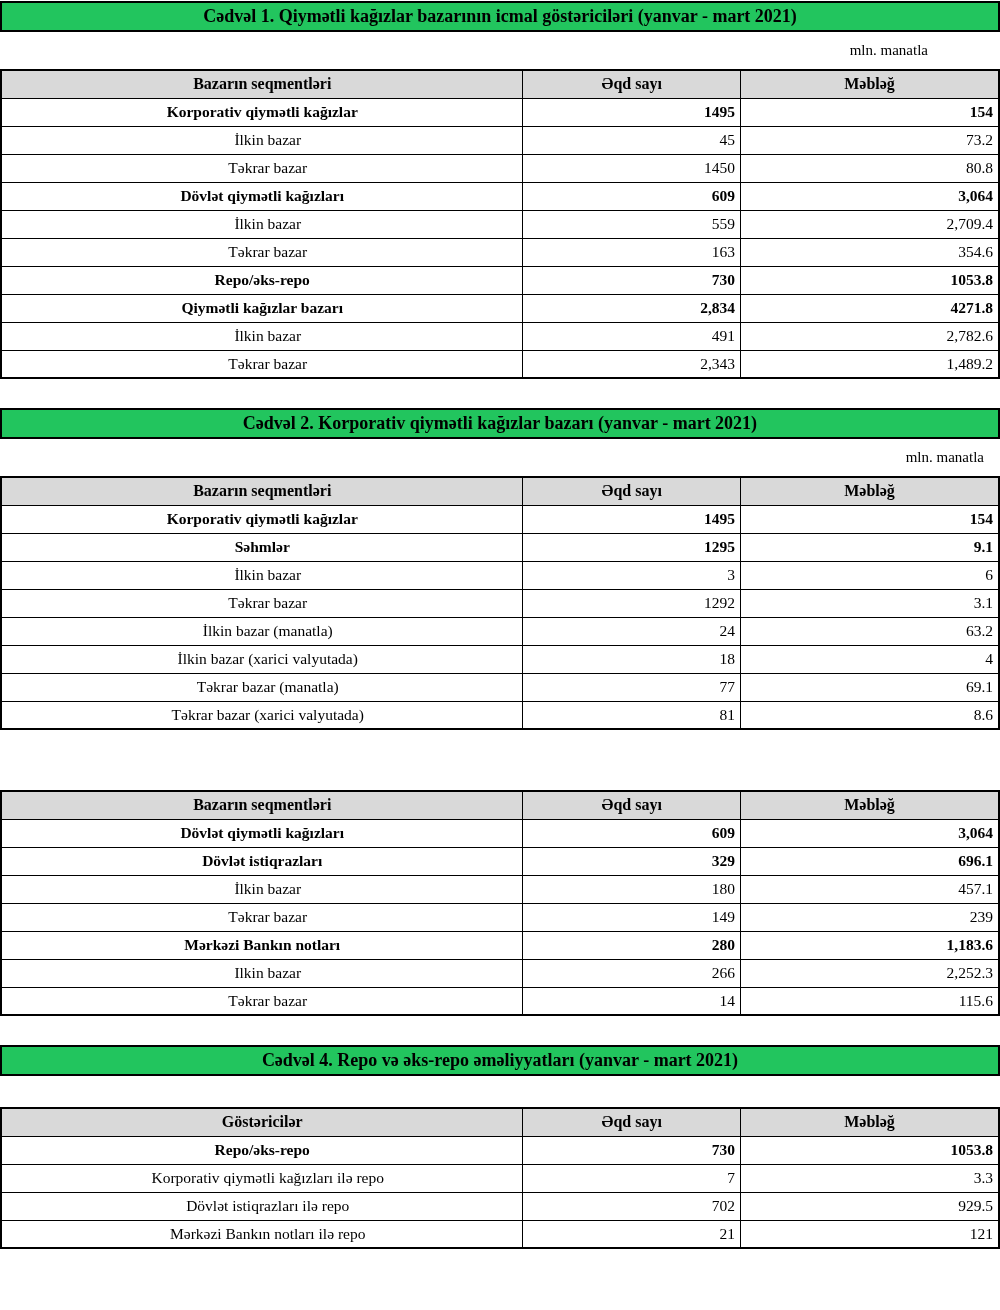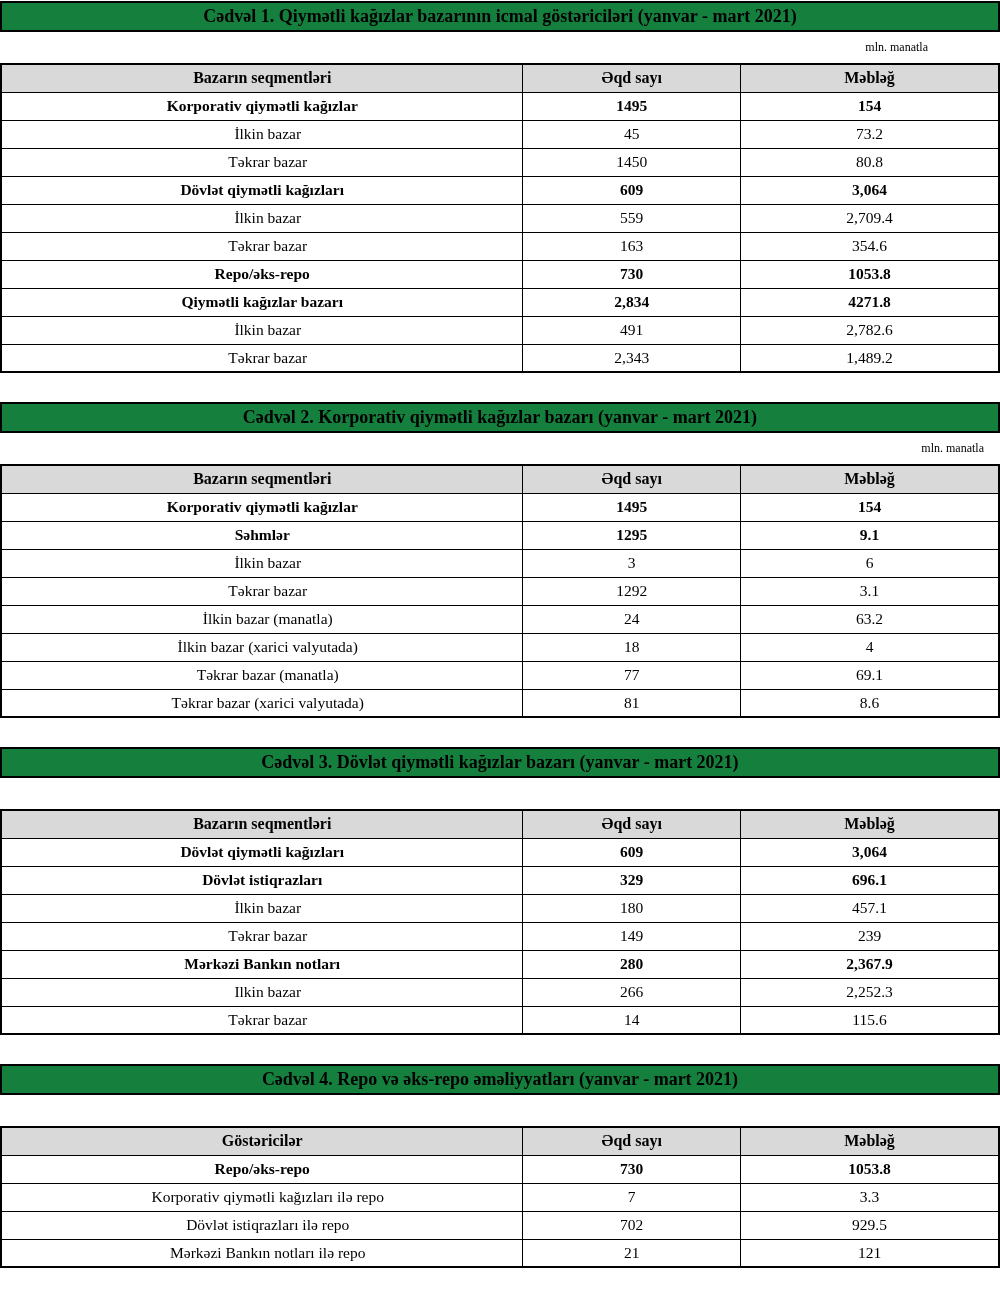--- a/index.html
+++ b/index.html
@@ -7,37 +7,37 @@
   body {
     width: 1000px;
     font-family: "Liberation Serif", "DejaVu Serif", serif;
     color: #000000;
   }
   .page { width: 1000px; padding-top: 1px; }
   .table-block { margin-bottom: 29px; }
   .table-block:last-child { margin-bottom: 0; }
 
   .table-title {
-    background: #15803d;
+    background: #22c55e;
     border: 2px solid #000;
     height: 31px;
     display: flex;
     align-items: center;
     justify-content: center;
     font-weight: bold;
     font-size: 18px;
   }
 
   .unit-row {
-    height: 31px;
+    height: 37px;
     display: flex;
     align-items: center;
     justify-content: flex-end;
     padding-right: 72px;
-    font-size: 12px;
+    font-size: 15px;
   }
   .unit-row.tight { padding-right: 16px; }
   .spacer-row { height: 31px; }
 
   table.data-table {
     width: 100%;
     border-collapse: collapse;
     border: 2px solid #000;
     table-layout: fixed;
   }
@@ -52,21 +52,21 @@
   thead th {
     background: #d9d9d9;
     font-weight: bold;
     text-align: center;
     font-size: 16px;
     font-family: Liberation Serif, serif;
   }
   td.label { text-align: center; }
   tr.sub td.label { padding-left: 16px; }
   tr.section td { font-weight: bold; }
-  td.num { text-align: center; }
+  td.num { text-align: right; }
 </style>
 </head>
 <body>
 
 <div class="page">
 
   <section class="table-block">
     <div class="table-title">Cədvəl 1. Qiymətli kağızlar bazarının icmal göstəriciləri (yanvar - mart 2021)</div>
     <div class="unit-row">mln. manatla</div>
     <table class="data-table">
@@ -192,21 +192,20 @@
         <tr class="sub">
           <td class="label">Təkrar bazar (xarici valyutada)</td>
           <td class="num">81</td>
           <td class="num">8.6</td>
         </tr>
       </tbody>
     </table>
   </section>
 
   <section class="table-block">
-    <div class="table-title">Cədvəl 3. Dövlət qiymətli kağızlar bazarı (yanvar - mart 2021)</div>
     <div class="spacer-row"></div>
     <table class="data-table">
       <colgroup>
           <col style="width:52.3%">
           <col style="width:21.8%">
           <col style="width:25.9%">
         </colgroup>
       <thead>
         <tr>
           <th>Bazarın seqmentləri</th>
@@ -231,21 +230,21 @@
           <td class="num">457.1</td>
         </tr>
         <tr class="sub">
           <td class="label">Təkrar bazar</td>
           <td class="num">149</td>
           <td class="num">239</td>
         </tr>
         <tr class="section">
           <td class="label">Mərkəzi Bankın notları</td>
           <td class="num">280</td>
-          <td class="num">2,367.9</td>
+          <td class="num">1,183.6</td>
         </tr>
         <tr class="sub">
           <td class="label">Ilkin bazar</td>
           <td class="num">266</td>
           <td class="num">2,252.3</td>
         </tr>
         <tr class="sub">
           <td class="label">Təkrar bazar</td>
           <td class="num">14</td>
           <td class="num">115.6</td>

